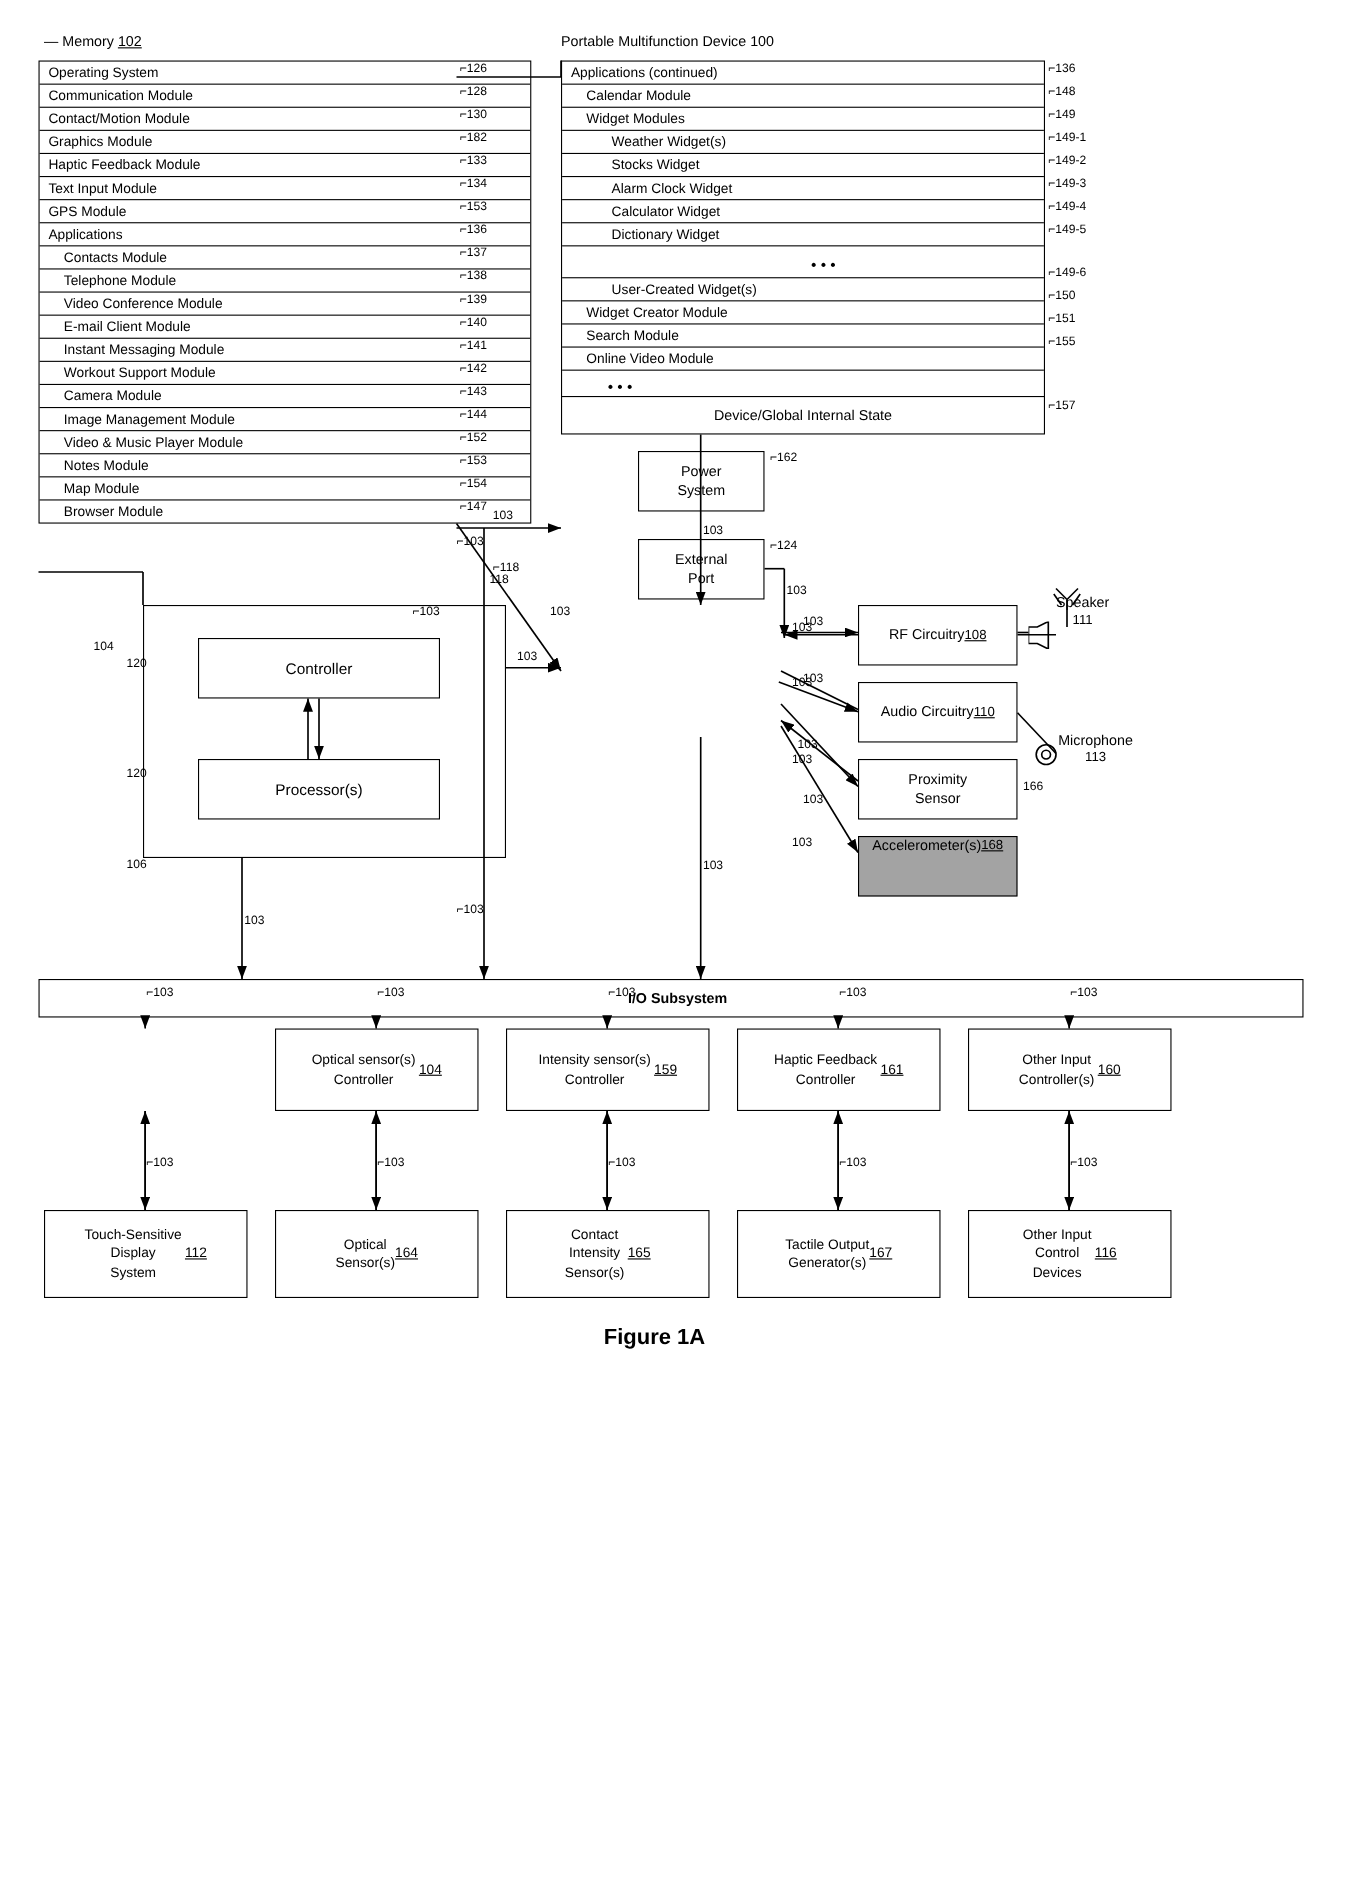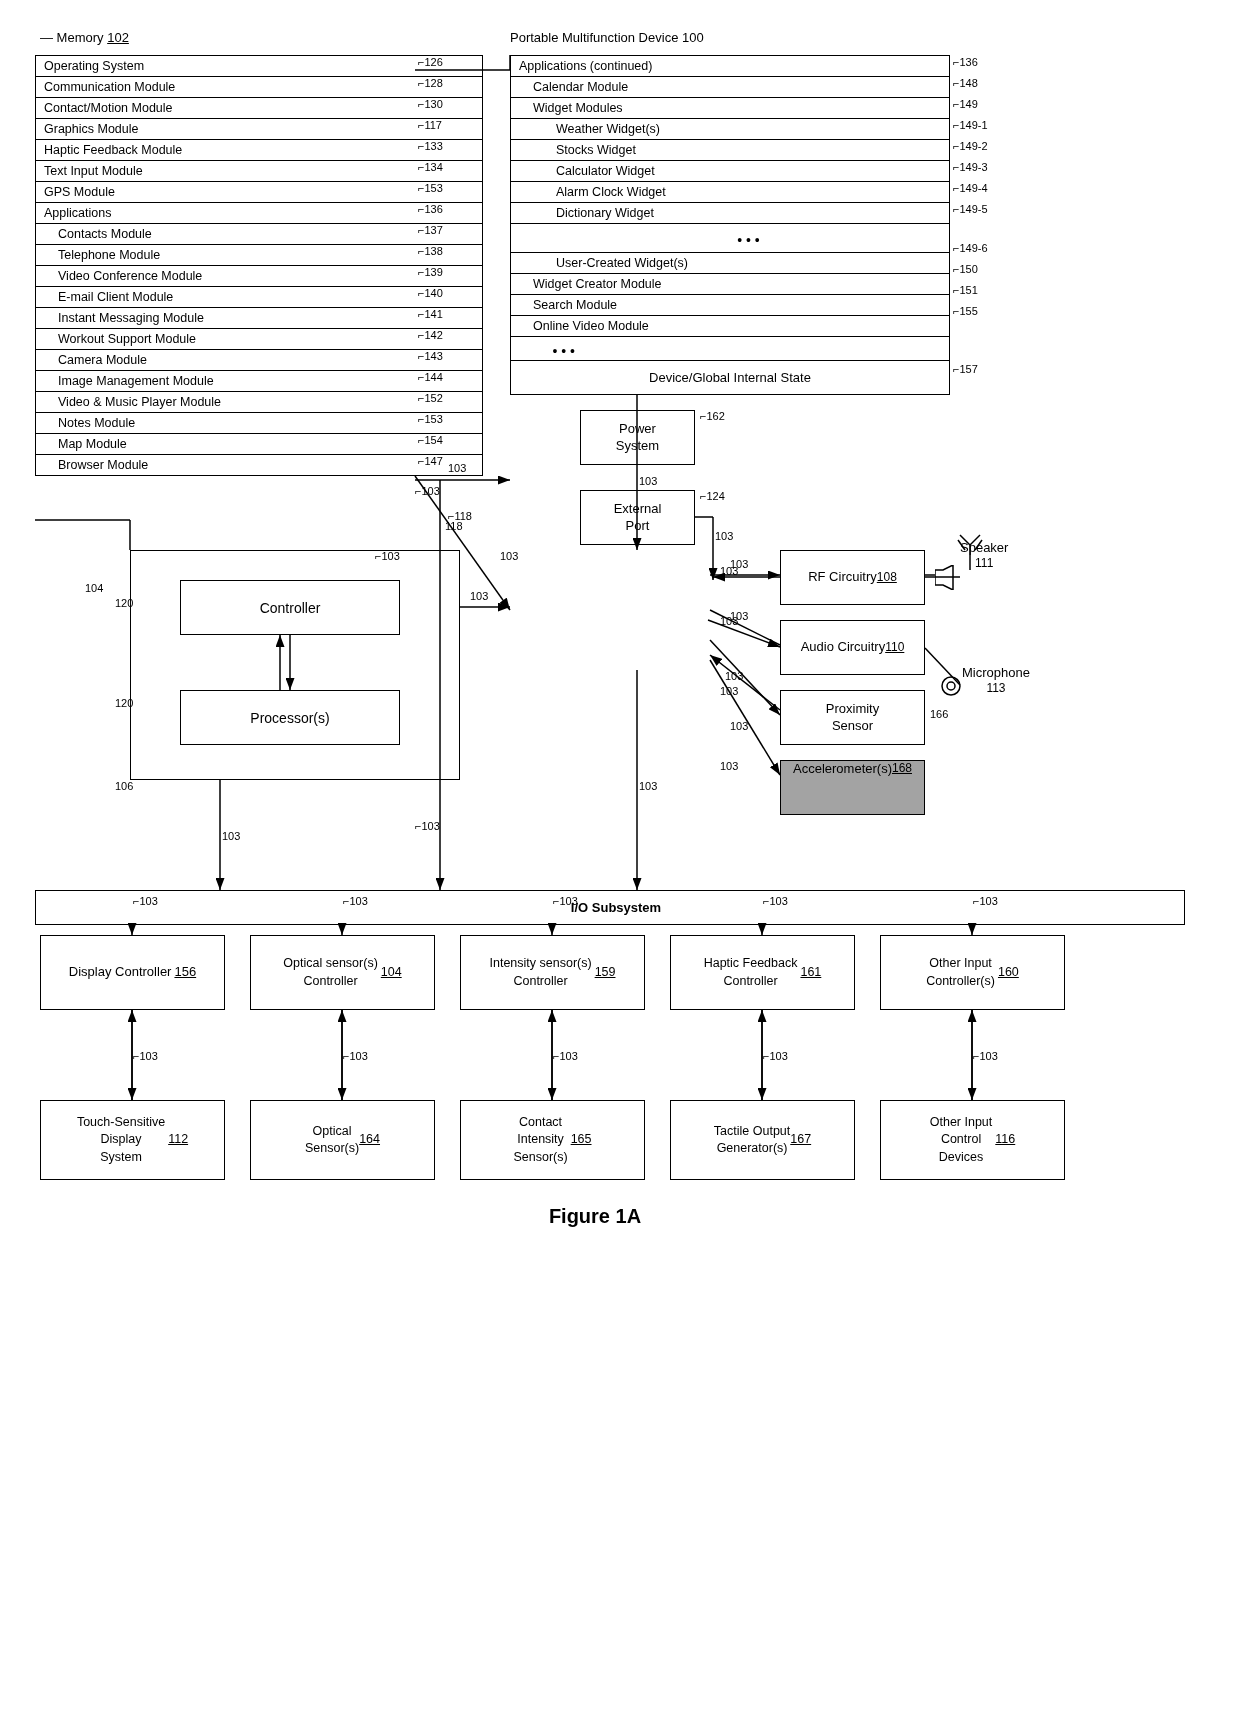--- a/index.html
+++ b/index.html
@@ -72,21 +72,21 @@
     <div class="list-item-indented">Image Management Module</div>
     <div class="list-item-indented">Video &amp; Music Player Module</div>
     <div class="list-item-indented">Notes Module</div>
     <div class="list-item-indented">Map Module</div>
     <div class="list-item-indented">Browser Module</div>
   </div>
 
   <div style="position:absolute;top:36px;left:398px;font-size:11px;">⌐126</div>
   <div style="position:absolute;top:57px;left:398px;font-size:11px;">⌐128</div>
   <div style="position:absolute;top:78px;left:398px;font-size:11px;">⌐130</div>
-  <div style="position:absolute;top:99px;left:398px;font-size:11px;">⌐117</div>
+  <div style="position:absolute;top:99px;left:398px;font-size:11px;">⌐182</div>
   <div style="position:absolute;top:120px;left:398px;font-size:11px;">⌐133</div>
   <div style="position:absolute;top:141px;left:398px;font-size:11px;">⌐134</div>
   <div style="position:absolute;top:162px;left:398px;font-size:11px;">⌐153</div>
   <div style="position:absolute;top:183px;left:398px;font-size:11px;">⌐136</div>
   <div style="position:absolute;top:204px;left:398px;font-size:11px;">⌐137</div>
   <div style="position:absolute;top:225px;left:398px;font-size:11px;">⌐138</div>
   <div style="position:absolute;top:246px;left:398px;font-size:11px;">⌐139</div>
   <div style="position:absolute;top:267px;left:398px;font-size:11px;">⌐140</div>
   <div style="position:absolute;top:288px;left:398px;font-size:11px;">⌐141</div>
   <div style="position:absolute;top:309px;left:398px;font-size:11px;">⌐142</div>
@@ -97,22 +97,22 @@
   <div style="position:absolute;top:414px;left:398px;font-size:11px;">⌐154</div>
   <div style="position:absolute;top:435px;left:398px;font-size:11px;">⌐147</div>
 
   <div style="position:absolute; top:35px; left:490px; width:440px; border:1.5px solid black; background:white;">
     <div class="list-item" style="font-size:12.5px;">Applications (continued)</div>
     <div class="list-item-indented">Calendar Module</div>
     <div class="list-item-indented">Widget Modules</div>
 
     <div style="padding:3px 8px 3px 45px; border-bottom:1px solid black; font-size:12.5px;">Weather Widget(s)</div>
     <div style="padding:3px 8px 3px 45px; border-bottom:1px solid black; font-size:12.5px;">Stocks Widget</div>
+    <div style="padding:3px 8px 3px 45px; border-bottom:1px solid black; font-size:12.5px;">Alarm Clock Widget</div>
     <div style="padding:3px 8px 3px 45px; border-bottom:1px solid black; font-size:12.5px;">Calculator Widget</div>
-    <div style="padding:3px 8px 3px 45px; border-bottom:1px solid black; font-size:12.5px;">Alarm Clock Widget</div>
     <div style="padding:3px 8px 3px 45px; border-bottom:1px solid black; font-size:12.5px;">Dictionary Widget</div>
     <div style="padding:8px 8px 4px 45px; border-bottom:1px solid black; font-size:14px; text-align:center;">• • •</div>
     <div style="padding:3px 8px 3px 45px; border-bottom:1px solid black; font-size:12.5px;">User-Created Widget(s)</div>
     <div class="list-item-indented">Widget Creator Module</div>
     <div class="list-item-indented">Search Module</div>
     <div class="list-item-indented">Online Video Module</div>
     <div style="padding:6px 8px 4px 22px; border-bottom:none; font-size:14px; text-align:left;">&nbsp;&nbsp;&nbsp;&nbsp;&nbsp;• • •</div>
   </div>
 
   <div style="position:absolute;top:36px;left:933px;font-size:11px;">⌐136</div>
@@ -204,23 +204,20 @@
 
   <div style="position:absolute;top:562px;left:65px;font-size:11px;">104</div>
   <div style="position:absolute;top:577px;left:95px;font-size:11px;">120</div>
   <div style="position:absolute;top:677px;left:95px;font-size:11px;">120</div>
   <div style="position:absolute;top:760px;left:95px;font-size:11px;">106</div>
 
   <div style="position:absolute; top:870px; left:15px; width:1150px; height:35px; border:1.5px solid black; background:white; display:flex; align-items:center; justify-content:center; font-size:13px; font-weight:bold;padding-left:12px;">
     I/O Subsystem
   </div>
 
-  <div style="position:absolute; top:915px; left:20px; width:185px; height:75px; border:1.5px solid black; background:white; display:flex; align-items:center; justify-content:center; text-align:center; font-size:13px; line-height:1.4;">
-    Display Controller <span class="underline" style="margin-left:3px;">156</span>
-  </div>
 
   <div style="position:absolute; top:915px; left:230px; width:185px; height:75px; border:1.5px solid black; background:white; display:flex; align-items:center; justify-content:center; text-align:center; font-size:12.5px; line-height:1.4;">
     Optical sensor(s)<br>Controller <span class="underline" style="margin-left:3px;">104</span>
   </div>
 
   <div style="position:absolute; top:915px; left:440px; width:185px; height:75px; border:1.5px solid black; background:white; display:flex; align-items:center; justify-content:center; text-align:center; font-size:12.5px; line-height:1.4;">
     Intensity sensor(s)<br>Controller <span class="underline" style="margin-left:3px;">159</span>
   </div>
 
   <div style="position:absolute; top:915px; left:650px; width:185px; height:75px; border:1.5px solid black; background:white; display:flex; align-items:center; justify-content:center; text-align:center; font-size:12.5px; line-height:1.4;">

